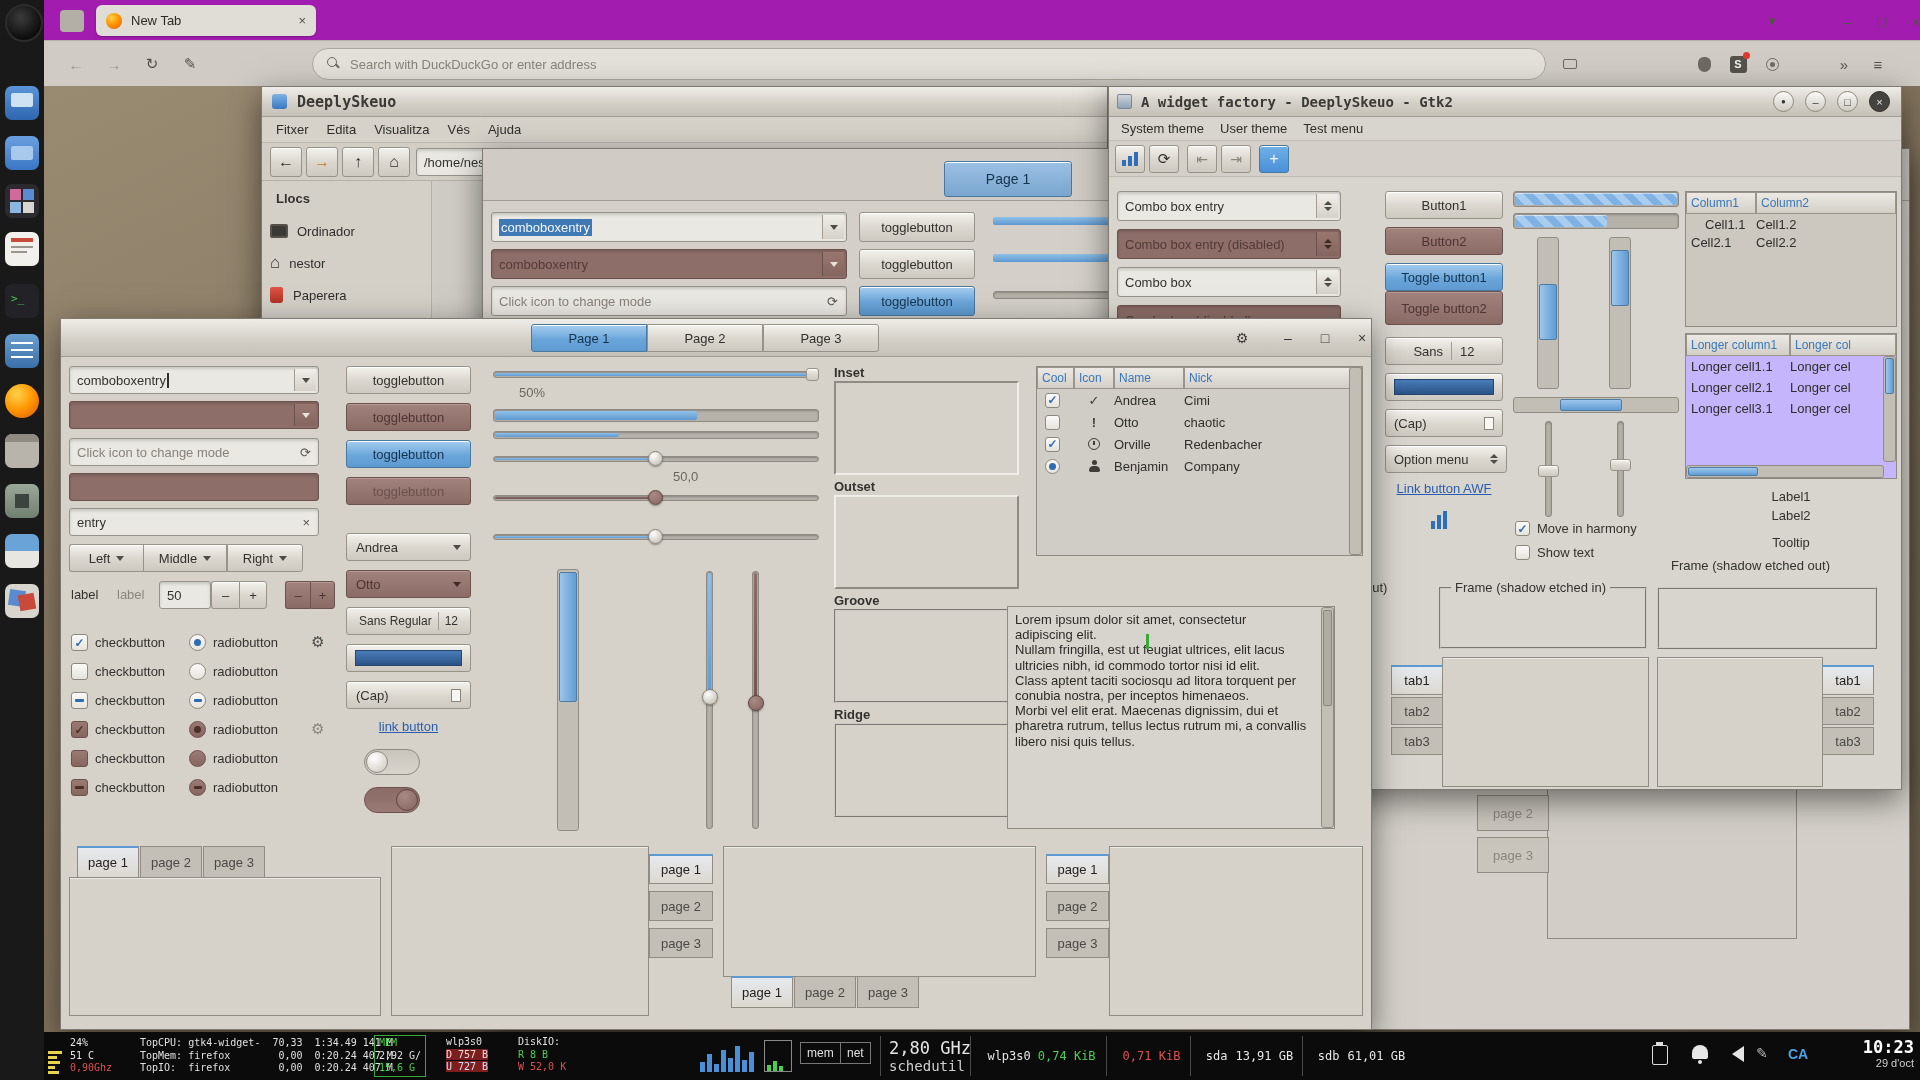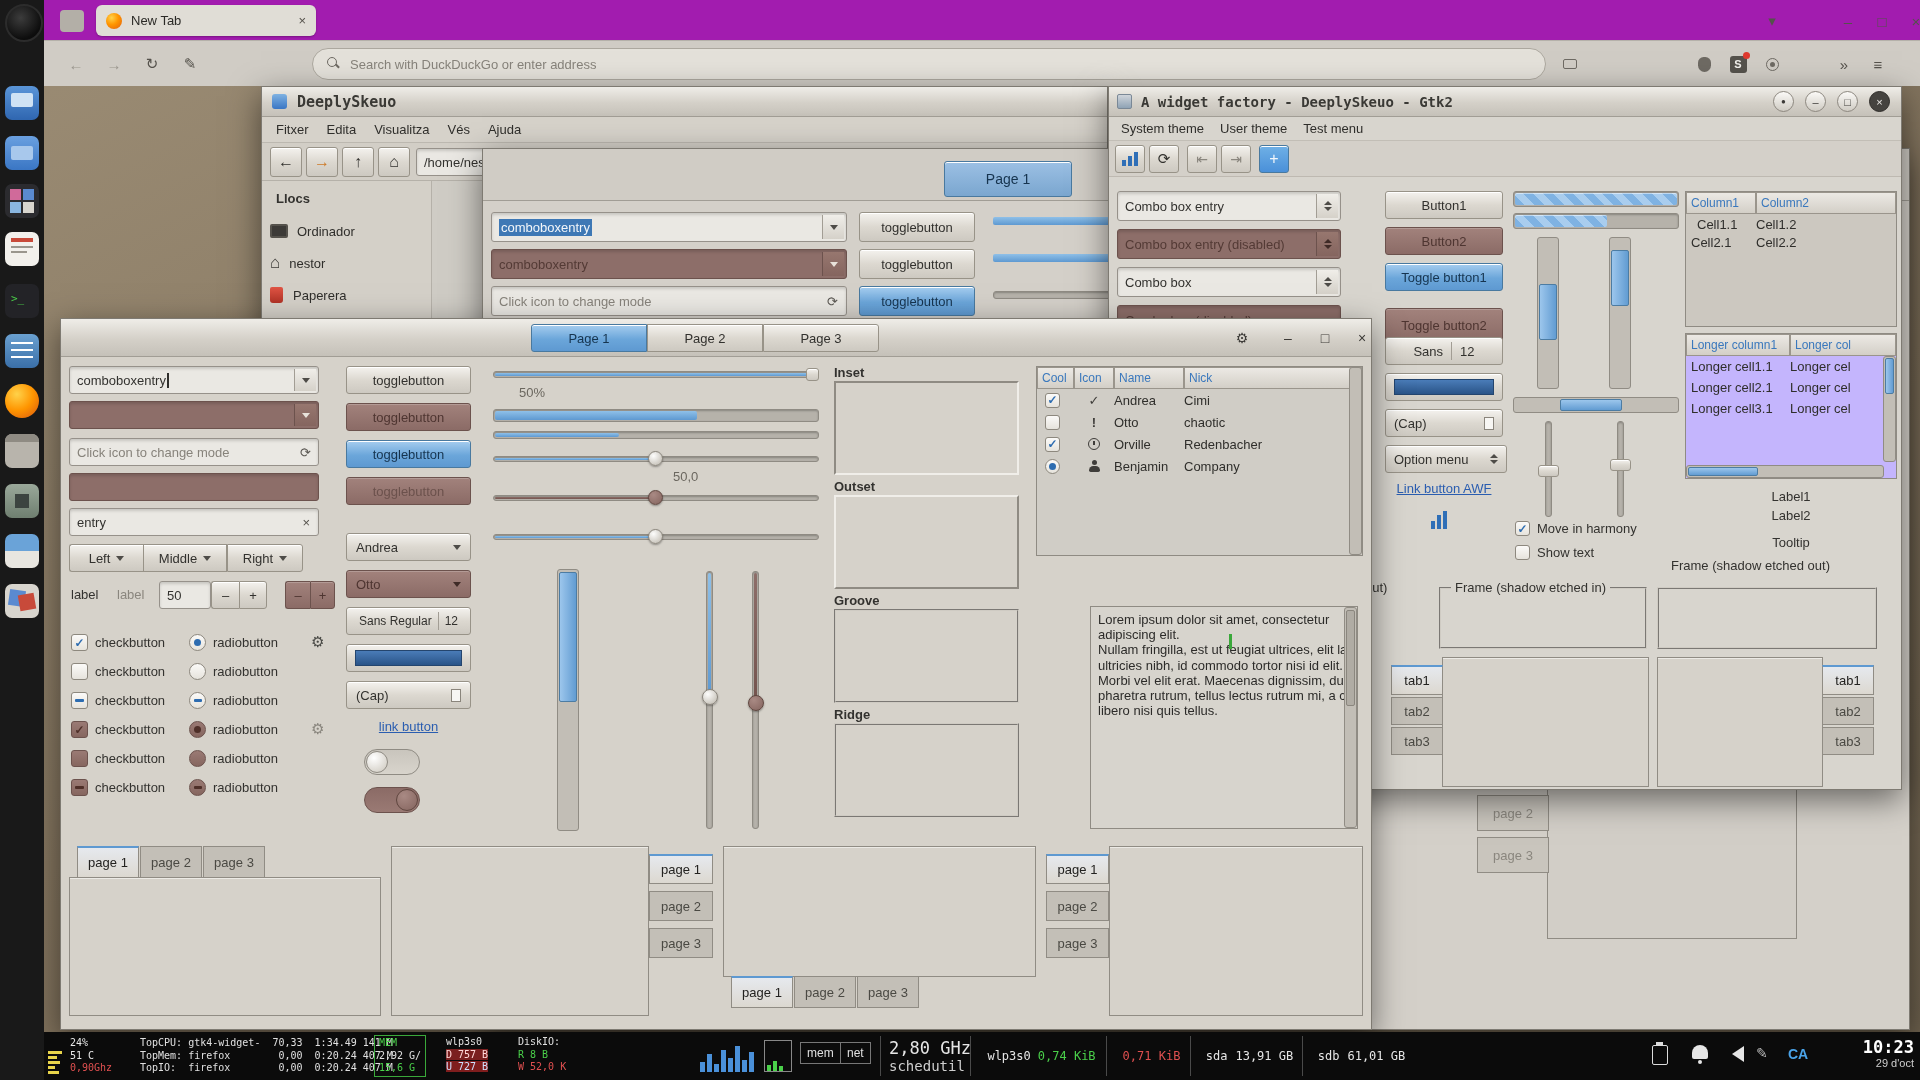--- a/index.html
+++ b/index.html
@@ -277,21 +277,21 @@
 
   <div class="gb" style="left:276px;top:104px;width:118px;height:28px">
       <span>Button1</span>
     </div>
   <div class="gb dk" style="left:276px;top:140px;width:118px;height:28px">
       <span>Button2</span>
     </div>
   <div class="gb bl" style="left:276px;top:176px;width:118px;height:28px">
       <span>Toggle button1</span>
     </div>
-  <div class="gb dk" style="left:276px;top:221px;width:118px;height:34px">
+  <div class="gb dk" style="left:276px;top:204px;width:118px;height:34px">
       <span>Toggle button2</span>
     </div>
   <div class="gb" style="left:276px;top:250px;width:118px;height:28px;gap:8px">
     <span>Sans</span>
       <span style="width:1px;height:18px;background:#a29d94"></span>
       <span>12</span>
     </div>
   <div class="gb" style="left:276px;top:286px;width:118px;height:28px">
     <span style="width:100px;height:16px;background:linear-gradient(#4a7cb8,#2a5488);border:1px solid #24456e"></span>
     </div>
@@ -338,21 +338,21 @@
   <span class="lab" style="left:428px;top:434px">Move in harmony</span>
   <div class="chk" style="left:406px;top:458px;width:15px;height:15px"></div>
   <span class="lab" style="left:428px;top:458px">Show text</span>
 
   <div class="a" style="left:576px;top:104px;width:212px;height:136px;background:#ccc8c0;border:1px solid #8f8b83">
     <div style="display:flex;height:22px">
         <span class="thdr" style="width:70px">Column1</span>
         <span class="thdr" style="flex:1">Column2</span>
       </div>
     <div style="display:flex;height:21px;align-items:center">
-        <span class="cell" style="width:70px;padding-left:11px">Cell1.1</span>
+        <span class="cell" style="width:70px;padding-left:19px">Cell1.1</span>
         <span class="cell">Cell1.2</span>
       </div>
     <div style="display:flex;height:21px;align-items:flex-start">
         <span class="cell" style="width:70px;padding-left:5px">Cell2.1</span>
         <span class="cell">Cell2.2</span>
       </div>
   </div>
   <div class="a" style="left:576px;top:246px;width:212px;height:146px;background:#c4b5fd;border:1px solid #8f8b83">
     <div style="display:flex;height:22px">
         <span class="thdr" style="width:104px">Longer column1</span>
@@ -611,24 +611,25 @@
     <div style="display:flex;height:22px;align-items:center">
       <span class="rad on" style="position:static;margin-left:8px;width:15px;height:15px"></span>
       <span style="width:40px;margin-left:14px;display:flex;justify-content:center">
           <i class="person"></i>
         </span>
       <span class="cell" style="width:70px">Benjamin</span>
         <span class="cell">Company</span>
       </div>
     <div class="vsb" style="right:0;top:0;width:13px;height:188px"></div>
   </div>
-  <div class="a" style="left:1029px;top:287px;width:268px;height:223px;background:#d7d4cd;border:1px solid #8f8b83;overflow:hidden">
+  <div class="a" style="left:946px;top:287px;width:328px;height:223px;background:#d7d4cd;border:1px solid #8f8b83;overflow:hidden">
     <div style="position:absolute;left:7px;top:5px;width:292px;font-size:13px;line-height:1.17;color:#2c2b29">
       <p>Lorem ipsum dolor sit amet, consectetur adipiscing elit.</p>
       <p>Nullam fringilla, est ut feugiat ultrices, elit lacus ultricies nibh, id commodo tortor nisi id elit.</p>
+      <p>Class aptent taciti sociosqu ad litora torquent per conubia nostra, per inceptos himenaeos.</p>
       <p>Morbi vel elit erat. Maecenas dignissim, dui et pharetra rutrum, tellus lectus rutrum mi, a convallis libero nisi quis tellus.</p>
     </div>
     <span style="position:absolute;left:138px;top:27px;width:3px;height:15px;background:#3aa83a"></span>
     <div class="vsb" style="right:0;top:0;width:13px;height:221px">
         <span class="vth gray" style="top:2px;height:96px"></span>
       </div>
   </div>
 
   <div class="tab act" style="left:16px;top:527px;width:62px;height:32px">
       <span>page 1</span>

